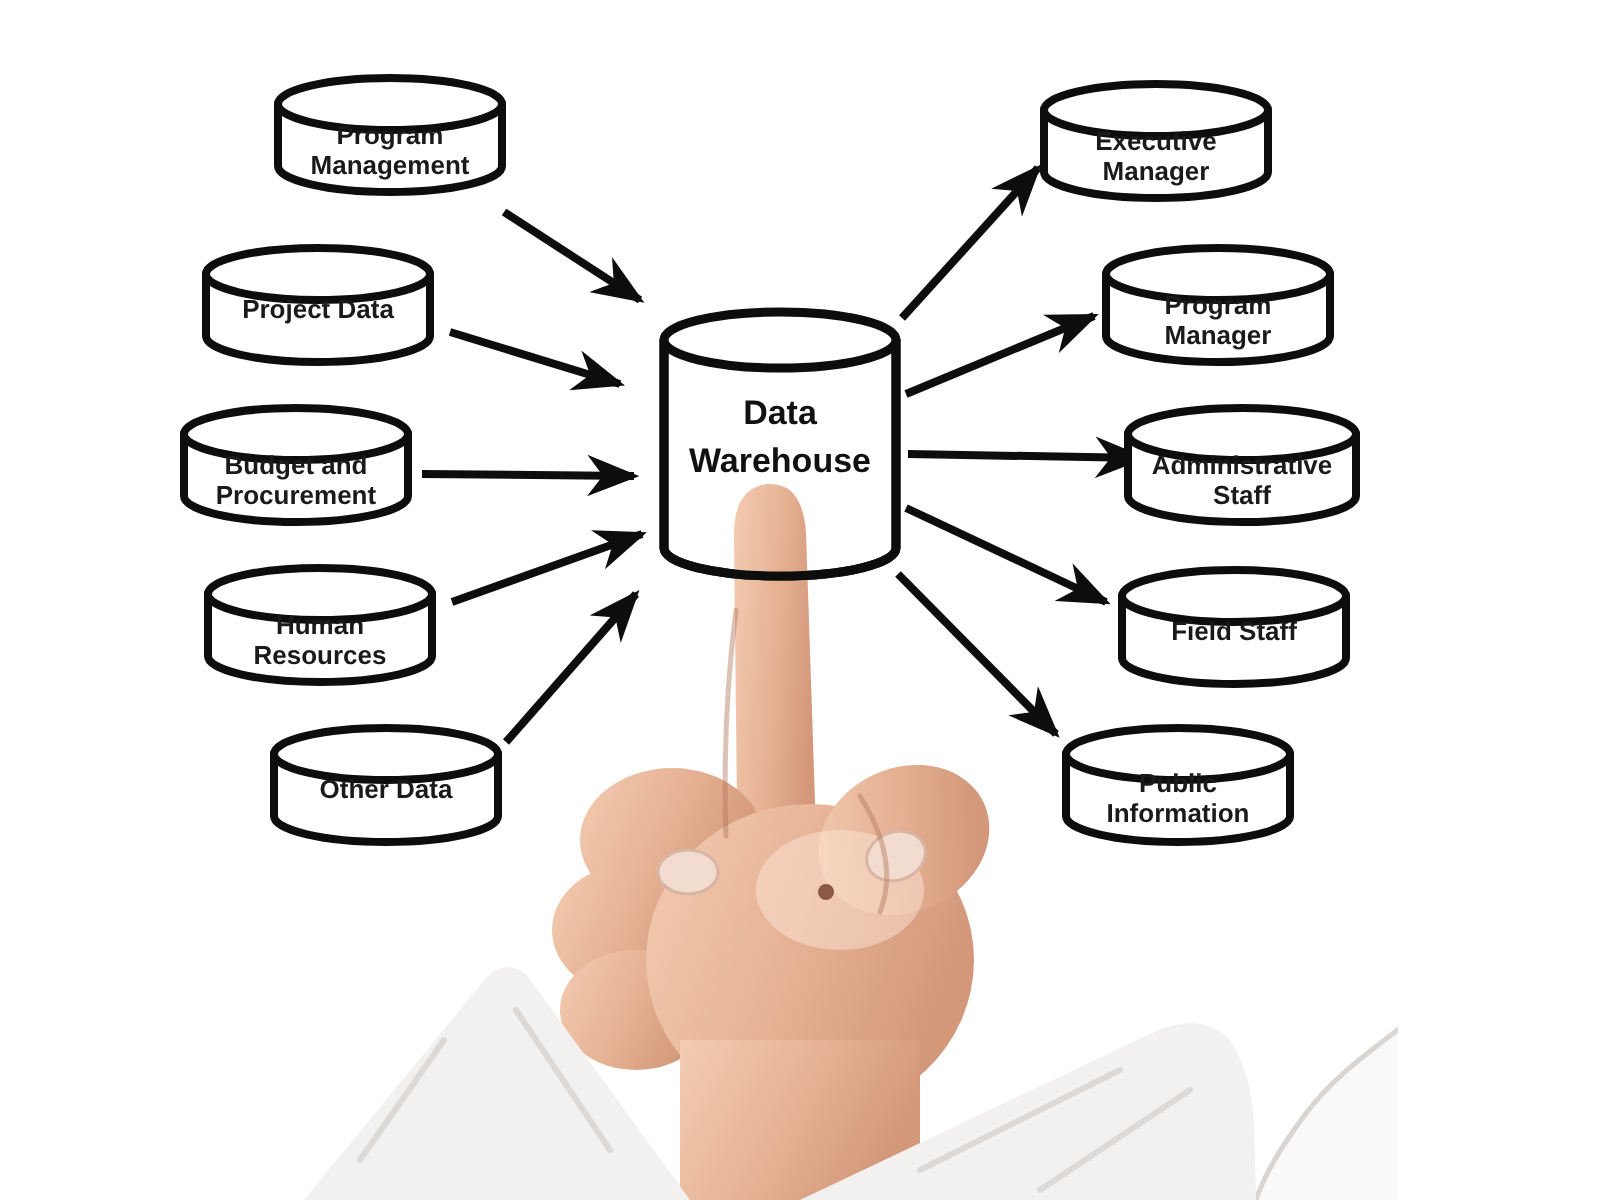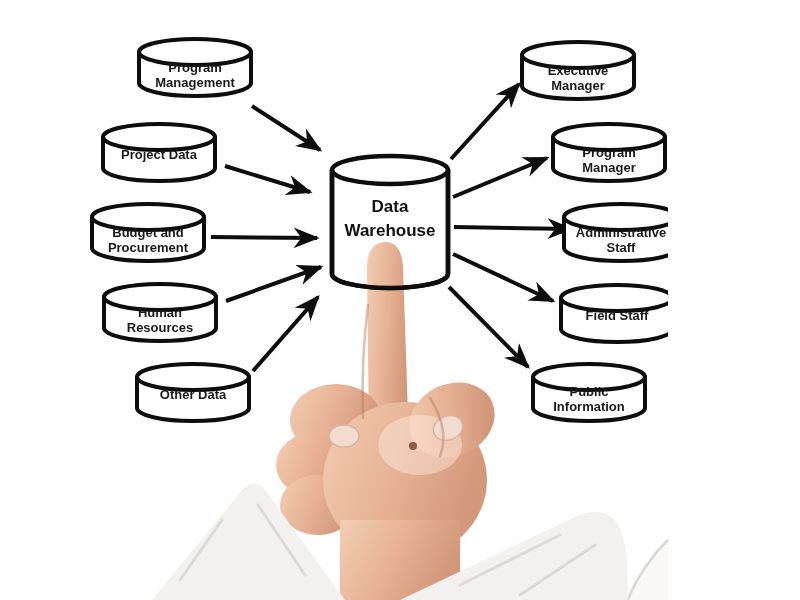--- a/index.html
+++ b/index.html
@@ -1,19 +1,20 @@
 <!DOCTYPE html>
 <html><head>
 <meta charset="utf-8">
 <style>
   html,body { margin:0; padding:0; background:#ffffff; }
   .stage {
     position:relative; width:668px; height:600px; overflow:hidden;
     background:#ffffff;
     font-family:"Liberation Sans", sans-serif;
+    padding-left:31px;
   }
   svg { position:absolute; inset:0; display:block; }
 
   
   .cyl-body, .cyl-top { fill:#ffffff; stroke:#0d0d0d; stroke-width:4; stroke-linejoin:round; }
   .center-cyl .cyl-body, .center-cyl .cyl-top { stroke-width:4.5; }
   .cyl-restroke { fill:none; stroke:#0d0d0d; stroke-width:4.5; stroke-linejoin:round; }
 
   
   .arrow { stroke:#0d0d0d; stroke-width:4; fill:none; }

